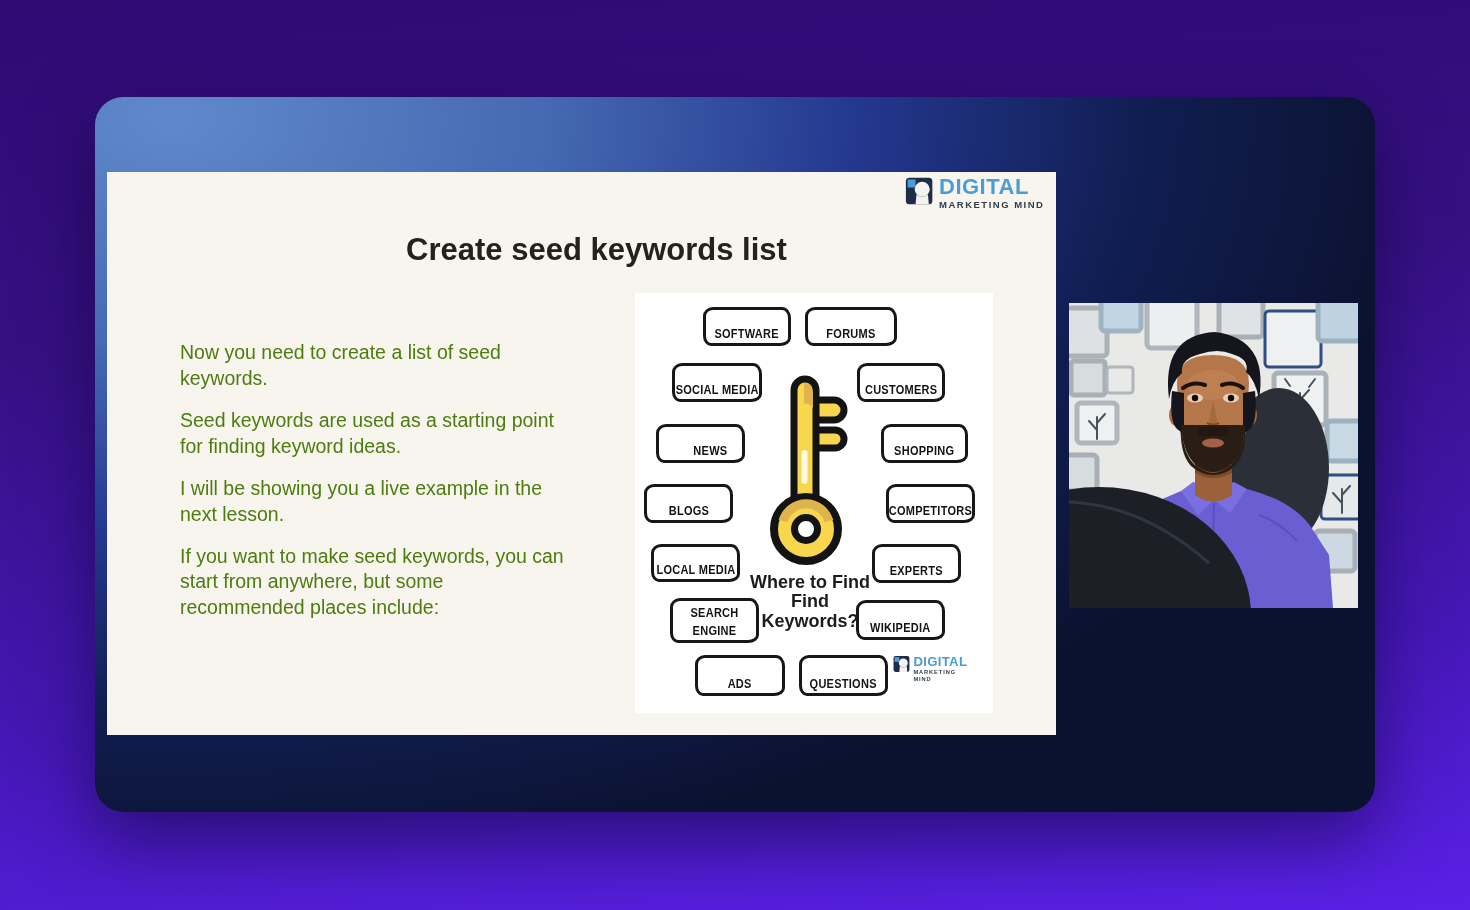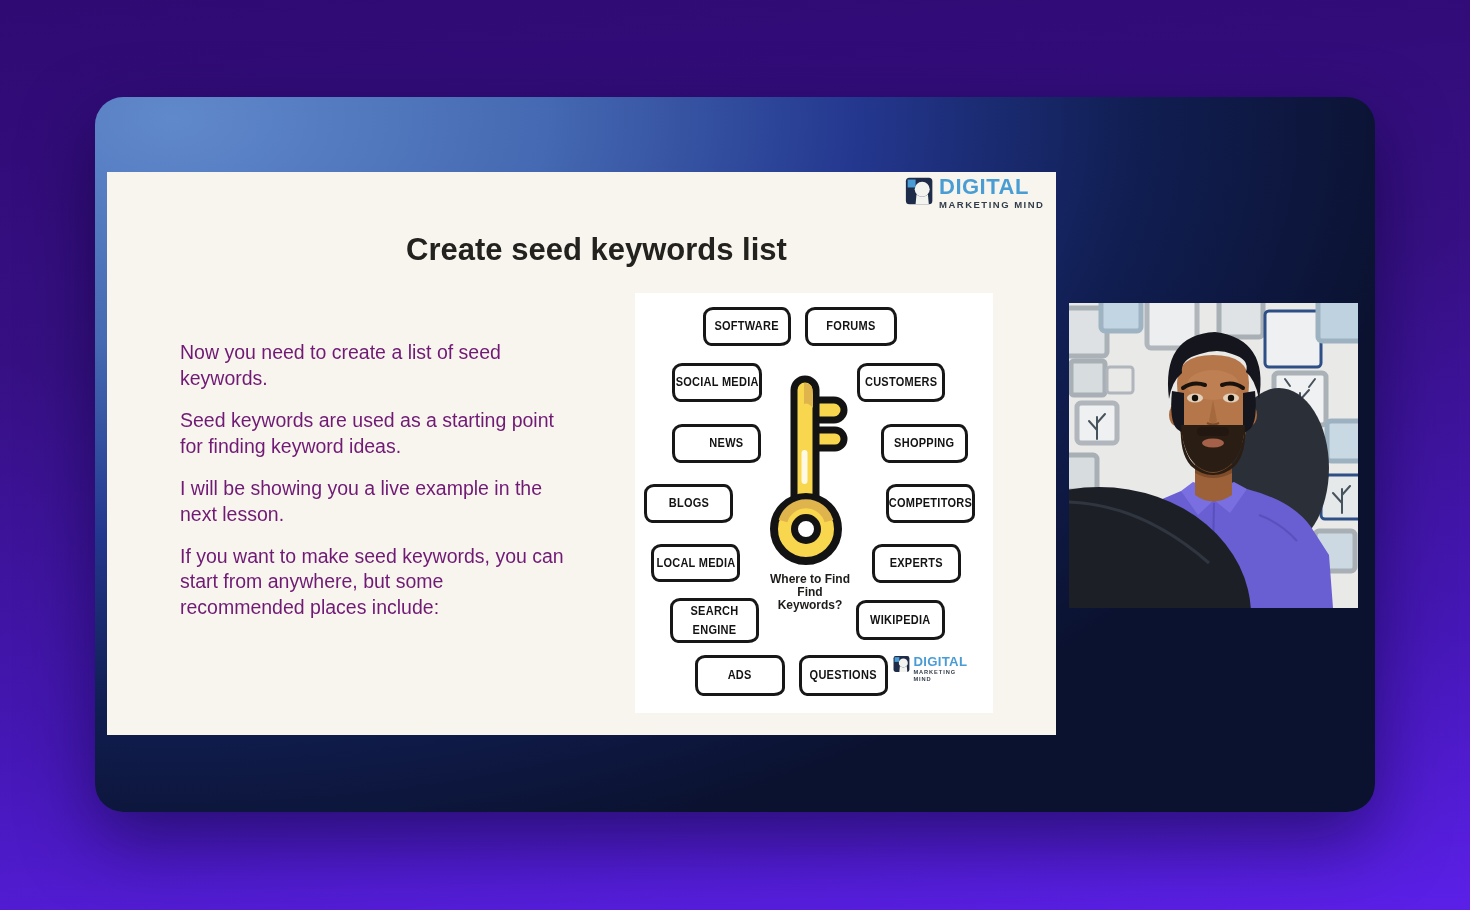--- a/index.html
+++ b/index.html
@@ -23,49 +23,49 @@
   .slide {
     position:absolute; left:12px; top:75px; width:949px; height:563px;
     background:#f7f5ed;
   }
   .slide-title {
     position:absolute; top:60px; left:0; width:100%;
     text-align:center; font-size:31px; font-weight:700; color:#23221f;padding-left:30px;
   }
   .slide-body { position:absolute; left:73px; top:168px; width:390px; }
   .slide-body p {
-    font-size:19.5px; line-height:1.33; color:#701a75; margin:0 0 16px 0;
+    font-size:19.5px; line-height:1.33; color:#4d7c0f; margin:0 0 16px 0;
   }
 
   
   .logo { display:flex; align-items:flex-start; gap:4px; }
   .logo-lg { position:absolute; top:4px; left:798px; }
   .logo-icon svg { width:30px; height:30px; display:block; }
   .logo-digital { font-size:22px; font-weight:800; color:#4a9cd4; letter-spacing:.5px; line-height:1; }
   .logo-mm { font-size:9.5px; font-weight:700; color:#333d49; letter-spacing:1.5px; margin-top:1px; }
 
   
   .diagram {
     position:absolute; left:528px; top:121px; width:358px; height:420px;
     background:#ffffff;
   }
   .node {
     position:absolute; background:#fff;
     border:3px solid #171717; border-radius:10px 9px 11px 8px / 9px 11px 8px 10px;
-    display:flex; align-items:center; justify-content:center; text-align:center;
+    display:flex; align-items:flex-end; justify-content:center; text-align:center;
     color:#131313; font-weight:700;
   }
   .node span {
     display:inline-block; white-space:nowrap; transform:scaleX(.88);
     font-size:12.5px; letter-spacing:.3px; line-height:1.45;
   }
   .node.wrap span { white-space:normal; }
   .center-label {
     position:absolute; left:105px; top:280px; width:140px;
-    text-align:center; font-weight:700; font-size:12px; color:#1d1c1a; line-height:1.07;
+    text-align:center; font-weight:700; font-size:18px; color:#1d1c1a; line-height:1.07;
   }
   .key-svg { position:absolute; left:133px; top:81px; width:86px; height:196px; }
 
   .logo-sm { position:absolute; left:258px; top:362px; transform:scale(.6); transform-origin:top left; }
 
   
   .webcam { position:absolute; left:974px; top:206px; width:289px; height:305px; }
   .webcam svg { width:100%; height:100%; display:block; }
 </style>
 </head>
@@ -106,21 +106,21 @@
         </div>
       <div class="node" style="left:170px; top:14px;  width:92px; height:39px;">
           <span>FORUMS</span>
         </div>
       <div class="node" style="left:37px;  top:70px;  width:90px; height:39px;">
           <span>SOCIAL MEDIA</span>
         </div>
       <div class="node" style="left:222px; top:70px;  width:88px; height:39px;">
           <span>CUSTOMERS</span>
         </div>
-      <div class="node" style="left:37px;  top:131px; width:89px; height:39px;padding-left:20px;">
+      <div class="node" style="left:21px;  top:131px; width:89px; height:39px;padding-left:20px;">
           <span>NEWS</span>
         </div>
       <div class="node" style="left:238px; top:131px; width:87px; height:39px;margin-left:8px;">
           <span>SHOPPING</span>
         </div>
       <div class="node" style="left:9px;   top:191px; width:89px; height:39px;">
           <span>BLOGS</span>
         </div>
       <div class="node" style="left:251px; top:191px; width:89px; height:39px;">
           <span>COMPETITORS</span>

